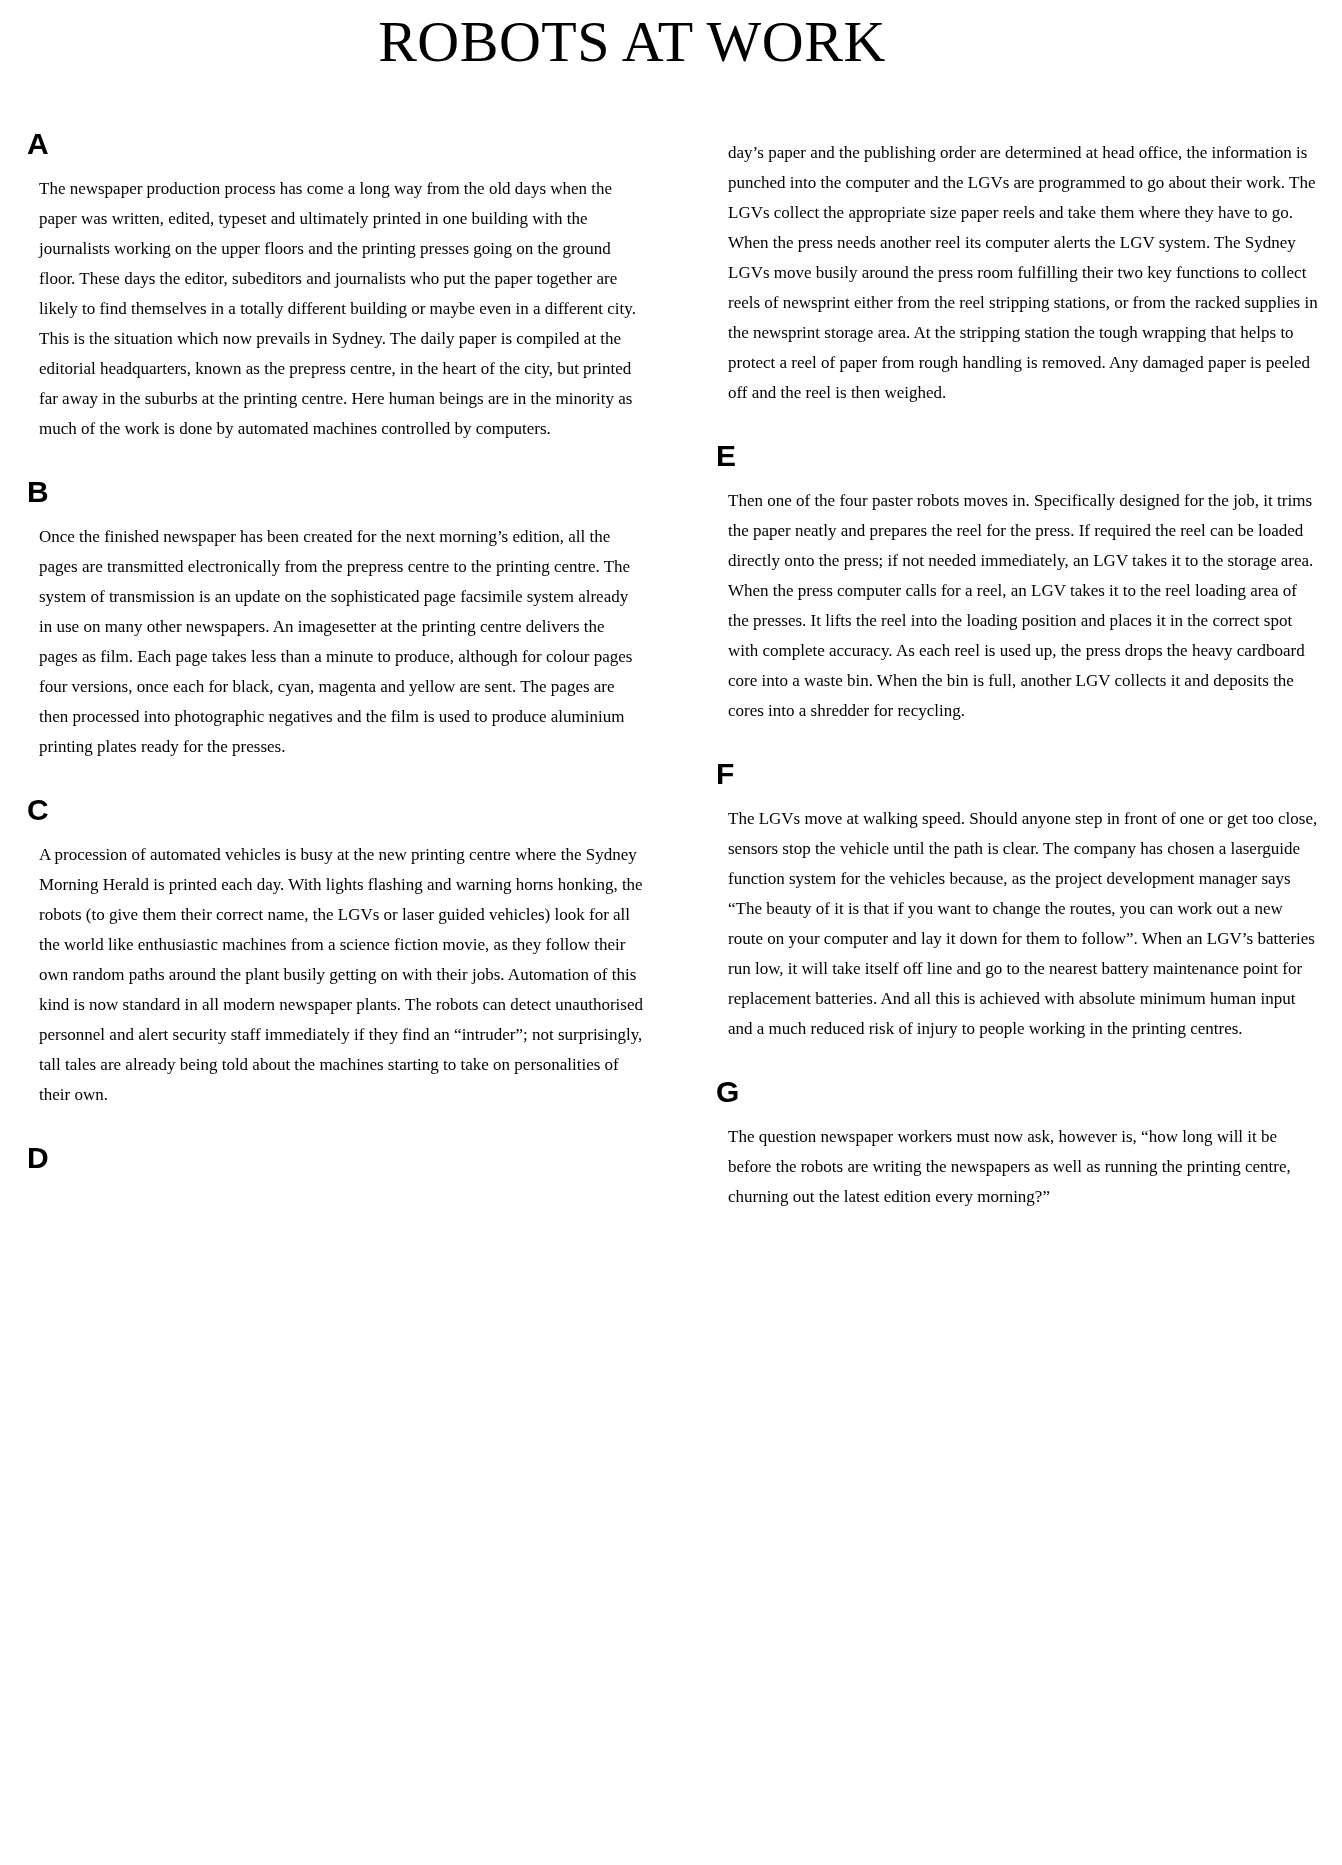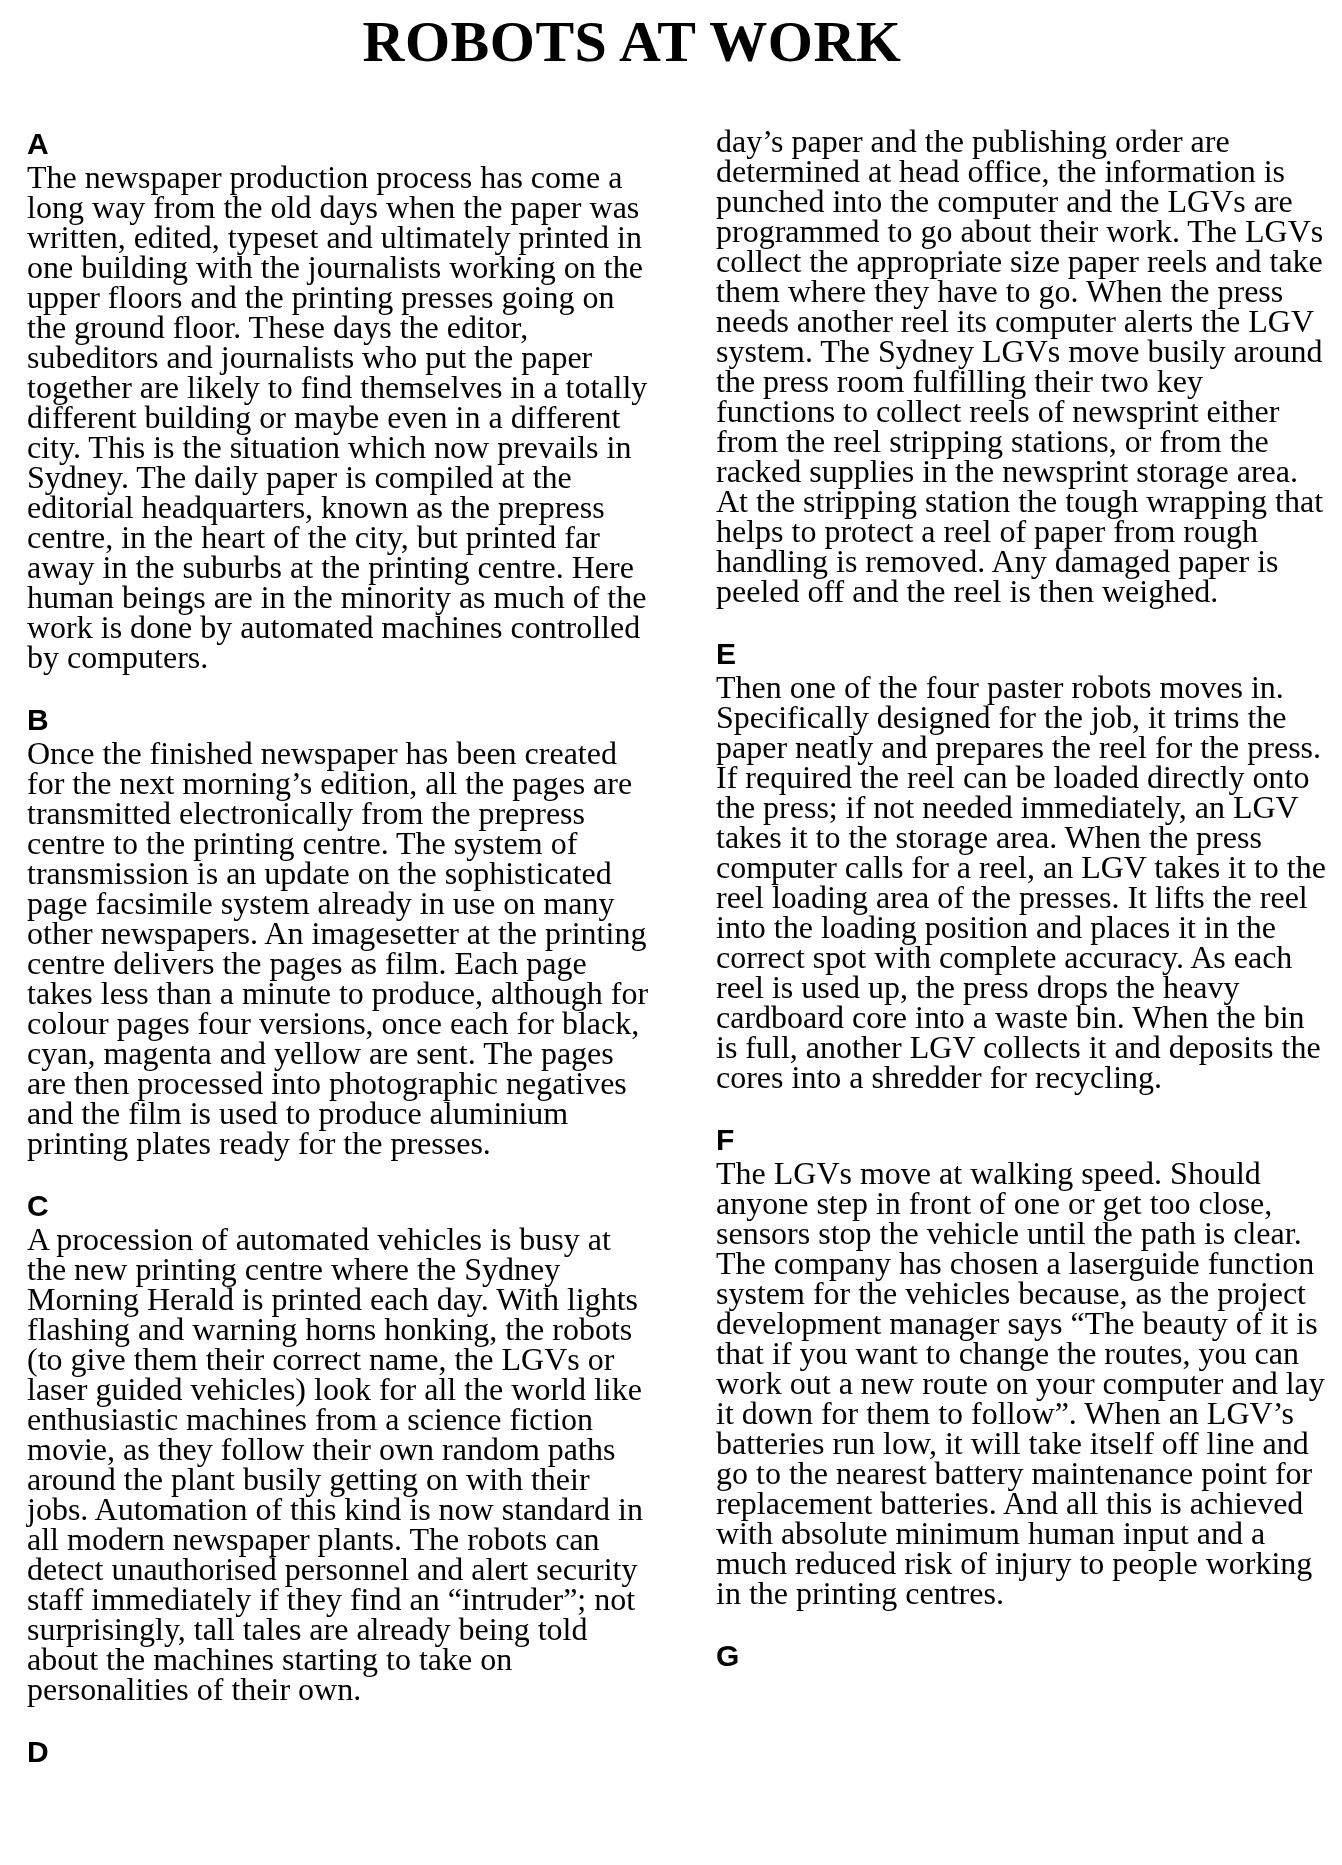--- a/index.html
+++ b/index.html
@@ -9,42 +9,42 @@
     height: 1865px;
     background: #ffffff;
     color: #000000;
     font-family: "Liberation Serif", serif;
     overflow: hidden;
   }
   .doc-title {
     margin: 10px 78px 0 0;
     text-align: center;
     font-family: "Liberation Serif", serif;
-    font-weight: bold;
+    font-weight: normal;
     font-size: 58px;
     line-height: 64px;
     letter-spacing: 0.5px;
   }
   .cols {
     display: flex;
     margin: 52px 0 0 27px;
   }
   .col { flex: none; }
   .col-left  { width: 628px; margin-right: 61px; }
   .col-right { width: 614px; }
   .col > section:not(:first-child) { margin-top: 30px; }
   .sec-label {
     font-family: "Liberation Sans", sans-serif;
     font-weight: bold;
     font-size: 30px;
     line-height: 36px;
   }
   .sec-text {
-    margin: 0;
-    font-size: 32px;
+    margin: 12px;
+    font-size: 17px;
     line-height: 30px;
     white-space: pre-line;
   }
 </style>
 </head>
 <body>
 
 <h1 class="doc-title">ROBOTS AT WORK</h1>
 
 <div class="cols">
@@ -74,16 +74,17 @@
     <section>
       <div class="sec-label">E</div>
       <p class="sec-text">Then one of the four paster robots moves in. Specifically designed for the job, it trims the paper neatly and prepares the reel for the press. If required the reel can be loaded directly onto the press; if not needed immediately, an LGV takes it to the storage area. When the press computer calls for a reel, an LGV takes it to the reel loading area of the presses. It lifts the reel into the loading position and places it in the correct spot with complete accuracy. As each reel is used up, the press drops the heavy cardboard core into a waste bin. When the bin is full, another LGV collects it and deposits the cores into a shredder for recycling.</p>
     </section>
     <section>
       <div class="sec-label">F</div>
       <p class="sec-text">The LGVs move at walking speed. Should anyone step in front of one or get too close, sensors stop the vehicle until the path is clear. The company has chosen a laserguide function system for the vehicles because, as the project development manager says “The beauty of it is that if you want to change the routes, you can work out a new route on your computer and lay it down for them to follow”. When an LGV’s batteries run low, it will take itself off line and go to the nearest battery maintenance point for replacement batteries. And all this is achieved with absolute minimum human input and a much reduced risk of injury to people working in the printing centres.</p>
     </section>
     <section>
       <div class="sec-label">G</div>
+      <p class="sec-text">The question newspaper workers must now ask, however is, “how long will it be before the robots are writing the newspapers as well as running the printing centre, churning out the latest edition every morning?”</p>
     </section>
   </div>
 
 </div>
 
 </body></html>

